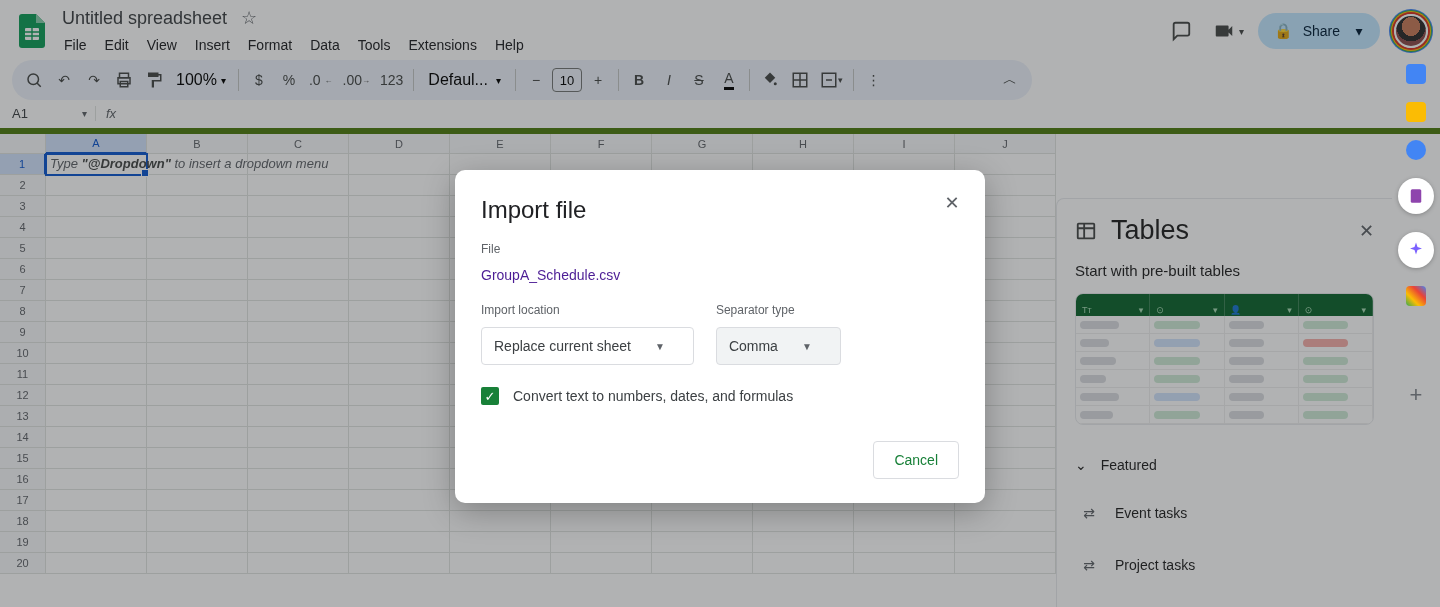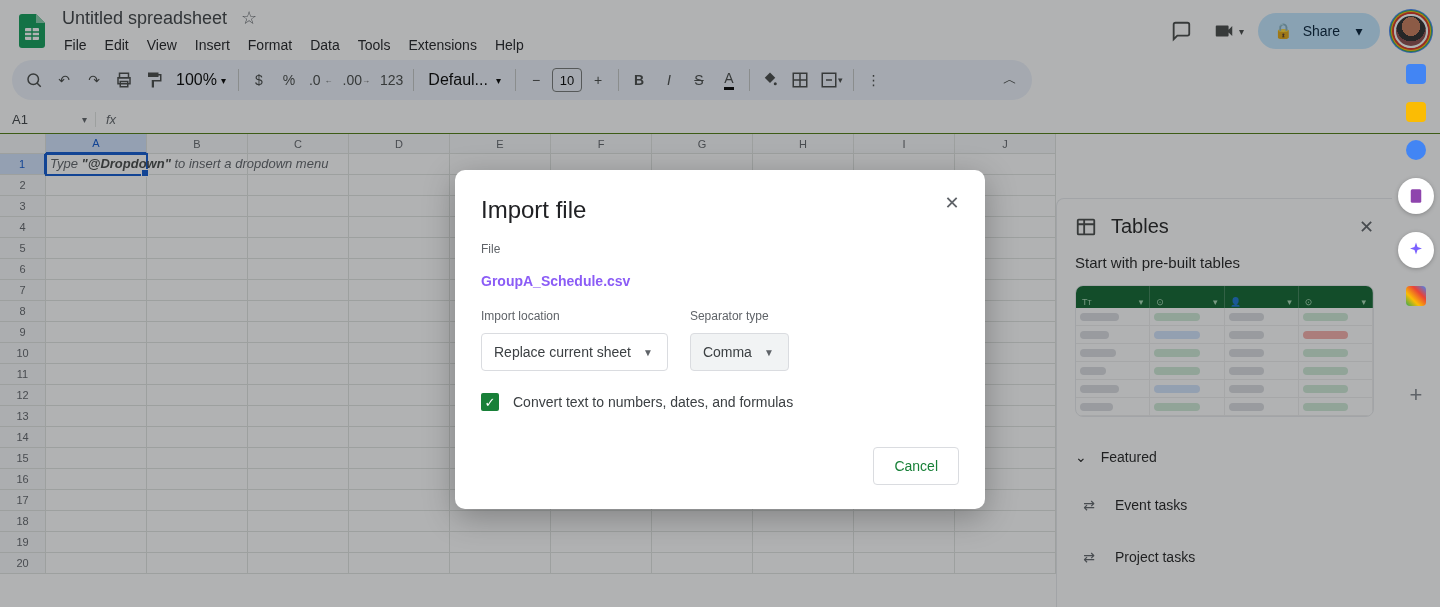--- a/index.html
+++ b/index.html
@@ -22,21 +22,21 @@
 .share-drop{width:18px;height:18px;display:flex;align-items:center;justify-content:center;}
 .avatar { width:34px; height:34px; border-radius:50%; background: radial-gradient(circle at 50% 35%, #c77a58 0 38%, #2a2a2a 38% 60%, #8b4a4a 60% 100%); border:2px solid #fff; box-shadow:0 0 0 2px #d93025,0 0 0 3px #fbbc04,0 0 0 4px #34a853,0 0 0 5px #4285f4; }
 .toolbar { display:flex; align-items:center; height:40px; margin:4px 12px 0 12px; background:#edf2fa; border-radius:24px; padding:0 8px; gap:2px; width:1020px;}
 .tool { min-width:28px; height:28px; display:flex; align-items:center; justify-content:center; color:#444746; font-size:14px; border-radius:4px; padding:0 4px;}
 .sep{width:1px;height:22px;background:#c4c7c5;margin:0 4px;}
 .zoom{display:flex;align-items:center;gap:4px;padding:0 6px;}
 .font-sel{display:flex;align-items:center;gap:8px;padding:0 8px;}
 .fontsize-group{display:flex;align-items:center;gap:2px;}
 .fs-input{width:30px;height:24px;border:1px solid #747775;border-radius:4px;text-align:center;font-size:13px;background:transparent;}
 .collapse{margin-left:auto;}
-.namebox-row{display:flex;align-items:center;height:28px;border-bottom:1px solid #4d7c0f;margin-top:6px;}
+.namebox-row{display:flex;align-items:flex-start;height:28px;border-bottom:6px solid #4d7c0f;margin-top:6px;}
 .namebox{width:96px;display:flex;align-items:center;justify-content:space-between;padding:0 8px 0 12px;font-size:13px;color:#3c4043;border-right:1px solid #e1e3e1;}
 .fx{padding:0 10px;color:#5f6368;font-style:italic;font-size:13px;}
 .grid-area{position:relative;display:flex;height:calc(100% - 130px);}
 .sheet{position:relative;flex:0 0 1032px;background:#fff;}
 .colheads{display:flex;height:20px;border-bottom:1px solid #e1e3e1;}
 .corner{width:46px;border-right:1px solid #e1e3e1;background:#f8f9fa;}
 .colhead{flex:0 0 101px;border-right:1px solid #e1e3e1;text-align:center;font-size:11px;color:#5f6368;background:#f8f9fa;display:flex;align-items:center;justify-content:center;}
 .colhead.sel{background:#d3e3fd;color:#0b57d0;border-bottom:2px solid #0b57d0;margin-bottom:-1px;}
 .rows{}
 .row{display:flex;height:21px;}
@@ -51,44 +51,44 @@
 .rail-icon{width:20px;height:20px;border-radius:4px;}
 .rail-cal{background:linear-gradient(#4285f4,#4285f4);}
 .rail-keep{background:#fbbc04;}
 .rail-tasks{background:#4285f4;border-radius:50%;}
 .rail-maps{background:linear-gradient(45deg,#34a853,#fbbc04,#ea4335,#4285f4);}
 .rail-plus{color:#5f6368;font-size:22px;font-weight:300;}
 .rail-fabwrap{position:relative;}
 .rail-fab{width:36px;height:36px;border-radius:50%;background:#fff;box-shadow:0 1px 4px rgba(0,0,0,0.25);display:flex;align-items:center;justify-content:center;}
 .tables-panel{position:absolute;right:48px;top:64px;width:336px;height:536px;background:#fff;border-left:1px solid #e8eaed;border-top:1px solid #e8eaed;border-radius:8px 0 0 0;}
 .tp-head{display:flex;align-items:center;gap:14px;padding:16px 18px;}
-.tp-title{font-size:20px;font-weight:500;color:#1f1f1f;}
+.tp-title{font-size:27px;font-weight:500;color:#1f1f1f;}
 .tp-close{margin-left:auto;color:#5f6368;font-size:18px;}
 .tp-sub{padding:0 18px;}
 .tp-sub h3{font-size:15px;font-weight:500;color:#1f1f1f;margin-bottom:6px;}
 .tp-sub p{font-size:12px;color:#5f6368;line-height:1.4;}
 .preview{margin:14px 18px 18px;border-radius:8px;overflow:hidden;border:1px solid #e8eaed;}
 .pv-head{display:flex;background:#0d652d;height:22px;}
 .pv-hcell{flex:1;border-right:1px solid rgba(255,255,255,.2);display:flex;align-items:center;justify-content:space-between;padding:16px 6px;color:#a8dab5;font-size:9px;}
 .pv-row{display:flex;height:18px;}
 .pv-cell{flex:1;border-right:1px solid #eee;border-bottom:1px solid #eee;display:flex;align-items:center;padding:0 4px;}
 .pill{height:8px;border-radius:4px;}
 .featured{display:flex;align-items:center;gap:14px;padding:14px 18px;font-size:14px;color:#1f1f1f;}
 .tmpl{display:flex;align-items:center;gap:16px;padding:16px 22px;font-size:14px;color:#1f1f1f;}
 .tmpl .ticon{width:20px;height:20px;color:#5f6368;display:flex;align-items:center;justify-content:center;}
 
 
 .dialog{position:absolute;left:455px;top:170px;width:530px;background:#fff;border-radius:10px;box-shadow:0 8px 32px rgba(0,0,0,0.28);padding:26px 26px 24px;z-index:100;}
 .dlg-title{font-size:24px;color:#202124;}
 .dlg-close{position:absolute;right:18px;top:18px;color:#5f6368;font-size:18px;width:30px;height:30px;display:flex;align-items:center;justify-content:center;border-radius:50%;}
 .dlg-label{font-size:12px;color:#5f6368;margin-top:18px;}
-.dlg-file{font-size:14px;font-weight:700;color:#8b5cf6;margin-top:17px;}
+.dlg-file{font-size:14px;font-weight:400;color:#4c1d95;margin-top:11px;}
 .dlg-row{display:flex;gap:22px;margin-top:20px;}
 .dlg-col .dlg-label{margin-top:0;margin-bottom:10px;}
-.select{display:flex;align-items:center;gap:12px;border:1px solid #dadce0;border-radius:4px;padding:10px 14px 10px 12px;font-size:14px;color:#3c4043;background:#fff;}
+.select{display:flex;align-items:center;gap:24px;border:1px solid #dadce0;border-radius:4px;padding:10px 28px 10px 12px;font-size:14px;color:#3c4043;background:#fff;}
 .select.hover{background:#f1f3f4;}
 .select .caret{color:#5f6368;font-size:10px;}
 .chk-row{display:flex;align-items:center;gap:14px;margin-top:22px;}
 .chk{width:18px;height:18px;background:#188038;border-radius:2px;display:flex;align-items:center;justify-content:center;color:#fff;font-size:13px;}
 .dlg-actions{display:flex;justify-content:flex-end;gap:14px;margin-top:36px;}
 .btn-primary{background:#188038;color:#fff;border:none;border-radius:4px;padding:10px 20px;font-size:14px;font-weight:500;}
 .btn-secondary{background:#fff;color:#188038;border:1px solid #dadce0;border-radius:4px;padding:10px 20px;font-size:14px;font-weight:500;}
 </style>
 </head>
 <body>

